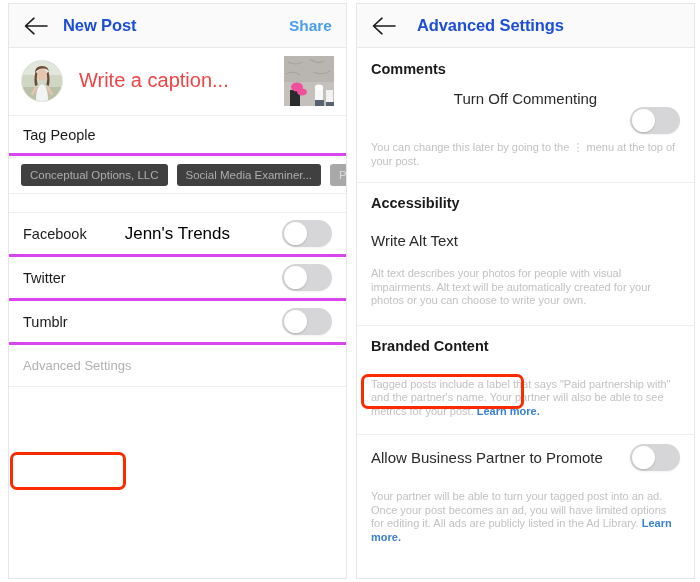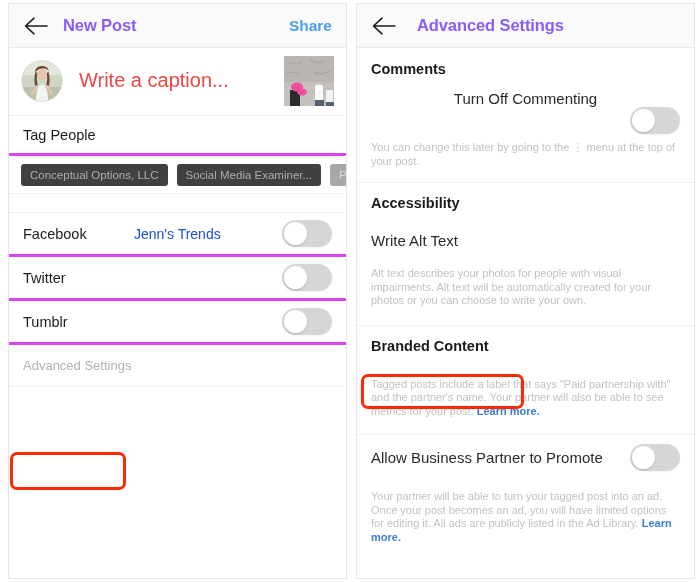--- a/index.html
+++ b/index.html
@@ -59,21 +59,21 @@
     width: 26px;
     height: 26px;
     flex: 0 0 auto;
     display: flex;
     align-items: center;
     justify-content: center;
   }
   .appbar-title {
     font-size: 16.5px;
     font-weight: bold;
-    color: #8b5cf6;
+    color: #1d4ed8;
     margin-left: 14px;
     letter-spacing: -0.1px;
   }
   .appbar-title.wide { margin-left: 20px; }
   .appbar-action {
     margin-left: auto;
     font-size: 15.5px;
     font-weight: bold;
     color: #4a9ef0;
   }
@@ -123,22 +123,22 @@
     border-bottom: 3px solid #d946ef;
     box-sizing: border-box;
     font-size: 14.5px;
     color: #1b1b1b;
   }
   .row.tall { height: 44px; }
   .row-label { flex: 0 0 auto; }
   .row-sub {
     margin-left: auto;
     margin-right: 14px;
-    color: #1d4ed8;
-    font-size: 14px;
+    color: #000000;
+    font-size: 17px;
   }
 
   
   .chips-row {
     height: 38px;
     display: flex;
     align-items: center;
     padding: 0 12px;
     border-bottom: 1px solid #efefef;
     box-sizing: border-box;

